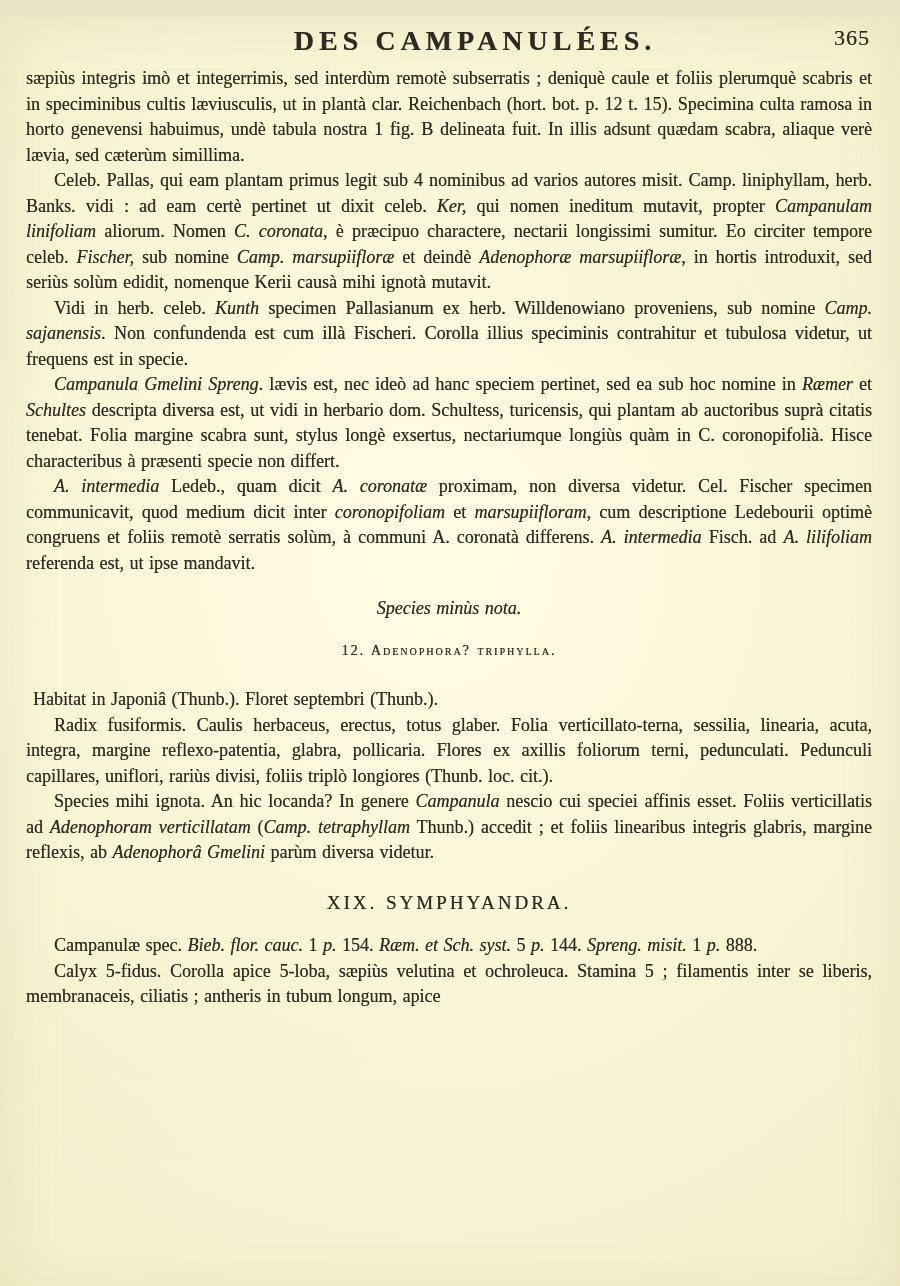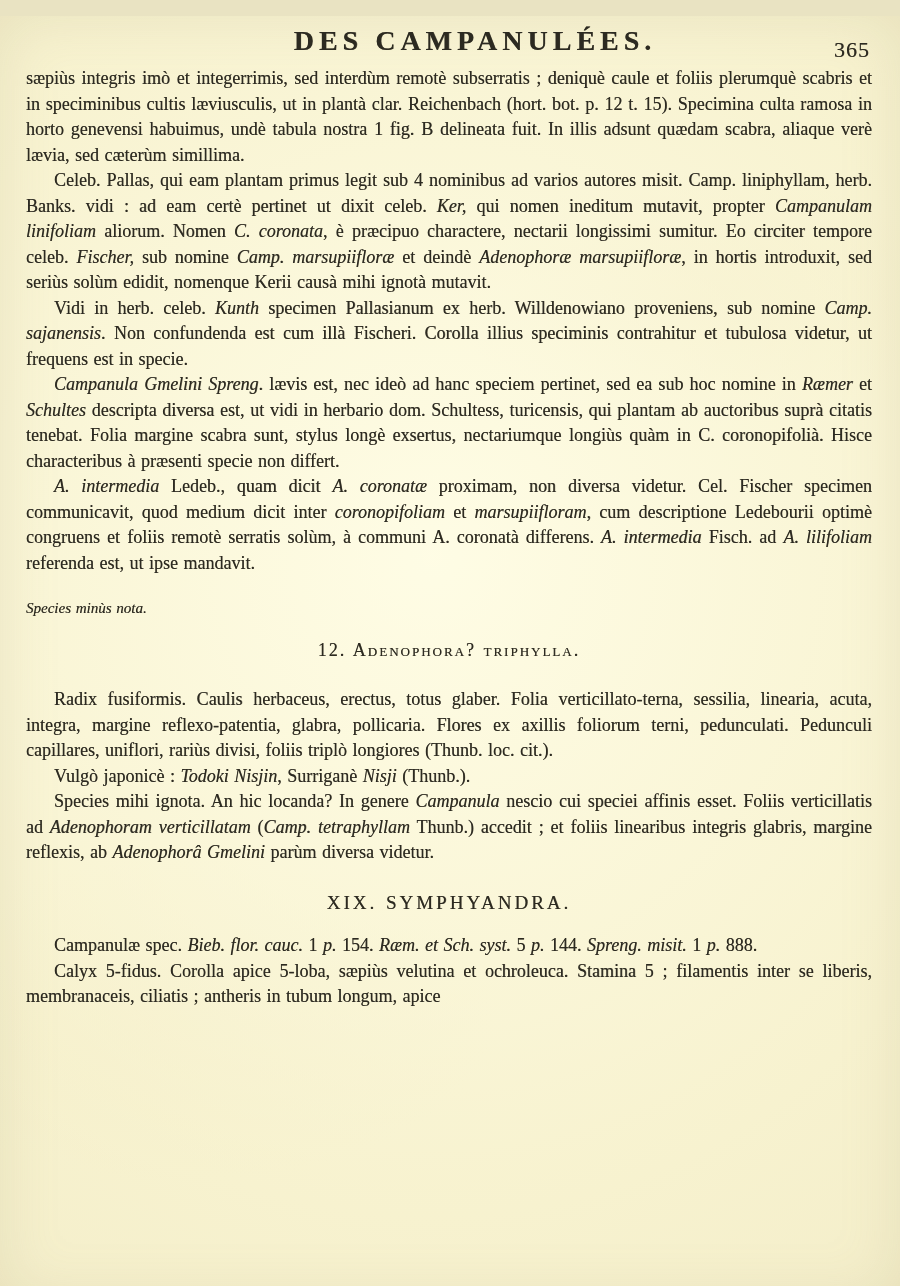--- a/index.html
+++ b/index.html
@@ -26,45 +26,46 @@
     text-align: center;
     font-size: 28px;
     font-weight: 700;
     letter-spacing: 5px;
     padding-top: 3px;
     transform: translateX(26px);
   }
   .page-number {
     position: absolute;
     right: 2px;
-    top: 15px;
+    top: 3px;
     font-size: 22px;
     letter-spacing: 1px;
   }
   .textblock {
     font-size: 18px;
     line-height: 25.5px;
     text-align: justify;
     word-spacing: 1px;
   }
   .textblock p.para { margin: 0; }
   .textblock p.para.indent { text-indent: 28px; }
   .textblock p.para.hang { text-indent: 7px; }
   .it { font-style: italic; }
   .heading-italic {
+    text-align: center;
     font-style: italic;
-    font-size: 15px;
+    font-size: 18px;
     margin: 20px 0 16px;
     text-indent: 0;
   }
   .heading-smallcaps {
     text-align: center;
     font-variant: small-caps;
     letter-spacing: 2px;
-    font-size: 18px;
+    font-size: 14px;
     margin: 0 0 24px;
     text-indent: 0;
   }
   .heading-caps {
     text-align: center;
     font-size: 19px;
     letter-spacing: 3px;
     margin: 24px 0 18px;
     text-indent: 0;
   }
@@ -78,20 +79,20 @@
     <div class="page-number">365</div>
   </header>
   <main class="textblock">
       <p class="para"><span>sæpiùs integris imò et integerrimis, sed interdùm remotè subserratis&nbsp;; deniquè caule et foliis plerumquè scabris et in speciminibus cultis læviusculis, ut in plantà clar. Reichenbach (hort. bot. p. 12 t. 15). Specimina culta ramosa in horto genevensi habuimus, undè tabula nostra 1 fig. B delineata fuit. In illis adsunt quædam scabra, aliaque verè lævia, sed cæterùm simillima.</span></p>
       <p class="para indent"><span>Celeb. Pallas, qui eam plantam primus legit sub 4 nominibus ad varios autores misit. Camp. liniphyllam, herb. Banks. vidi&nbsp;: ad eam certè pertinet ut dixit celeb. </span><span class="it">Ker,</span><span> qui nomen ineditum mutavit, propter </span><span class="it">Campanulam linifoliam</span><span> aliorum. Nomen </span><span class="it">C. coronata</span><span>, è præcipuo charactere, nectarii longissimi sumitur. Eo circiter tempore celeb. </span><span class="it">Fischer,</span><span> sub nomine </span><span class="it">Camp. marsupiifloræ</span><span> et deindè </span><span class="it">Adenophoræ marsupiifloræ</span><span>, in hortis introduxit, sed seriùs solùm edidit, nomenque Kerii causà mihi ignotà mutavit.</span></p>
       <p class="para indent"><span>Vidi in herb. celeb. </span><span class="it">Kunth</span><span> specimen Pallasianum ex herb. Willdenowiano proveniens, sub nomine </span><span class="it">Camp. sajanensis</span><span>. Non confundenda est cum illà Fischeri. Corolla illius speciminis contrahitur et tubulosa videtur, ut frequens est in specie.</span></p>
       <p class="para indent"><span class="it">Campanula Gmelini Spreng</span><span>. lævis est, nec ideò ad hanc speciem pertinet, sed ea sub hoc nomine in </span><span class="it">Ræmer</span><span> et </span><span class="it">Schultes</span><span> descripta diversa est, ut vidi in herbario dom. Schultess, turicensis, qui plantam ab auctoribus suprà citatis tenebat. Folia margine scabra sunt, stylus longè exsertus, nectariumque longiùs quàm in C. coronopifolià. Hisce characteribus à præsenti specie non differt.</span></p>
       <p class="para indent"><span class="it">A. intermedia</span><span> Ledeb., quam dicit </span><span class="it">A. coronatæ</span><span> proximam, non diversa videtur. Cel. Fischer specimen communicavit, quod medium dicit inter </span><span class="it">coronopifoliam</span><span> et </span><span class="it">marsupiifloram</span><span>, cum descriptione Ledebourii optimè congruens et foliis remotè serratis solùm, à communi A. coronatà differens. </span><span class="it">A. intermedia</span><span> Fisch. ad </span><span class="it">A. lilifoliam</span><span> referenda est, ut ipse mandavit.</span></p>
       <div class="heading-italic"><span class="it">Species minùs nota.</span></div>
       <div class="heading-smallcaps"><span>12. Adenophora? triphylla.</span></div>
+      <p class="para hang"><span>Habitat in Japoniâ (Thunb.). Floret septembri (Thunb.).</span></p>
       <p class="para indent"><span>Radix fusiformis. Caulis herbaceus, erectus, totus glaber. Folia verticillato-terna, sessilia, linearia, acuta, integra, margine reflexo-patentia, glabra, pollicaria. Flores ex axillis foliorum terni, pedunculati. Pedunculi capillares, uniflori, rariùs divisi, foliis triplò longiores (Thunb. loc. cit.).</span></p>
-      <p class="para indent"><span>Vulgò japonicè&nbsp;: </span><span class="it">Todoki Nisjin</span><span>, Surriganè </span><span class="it">Nisji</span><span> (Thunb.).</span></p>
       <p class="para indent"><span>Species mihi ignota. An hic locanda? In genere </span><span class="it">Campanula</span><span> nescio cui speciei affinis esset. Foliis verticillatis ad </span><span class="it">Adenophoram verticillatam</span><span> (</span><span class="it">Camp. tetraphyllam</span><span> Thunb.) accedit&nbsp;; et foliis linearibus integris glabris, margine reflexis, ab </span><span class="it">Adenophorâ Gmelini</span><span> parùm diversa videtur.</span></p>
       <div class="heading-caps"><span>XIX. SYMPHYANDRA.</span></div>
       <p class="para indent"><span>Campanulæ spec. </span><span class="it">Bieb. flor. cauc.</span><span> 1 </span><span class="it">p.</span><span> 154. </span><span class="it">Ræm. et Sch. syst.</span><span> 5 </span><span class="it">p.</span><span> 144. </span><span class="it">Spreng. misit.</span><span> 1 </span><span class="it">p.</span><span> 888.</span></p>
       <p class="para indent"><span>Calyx 5-fidus. Corolla apice 5-loba, sæpiùs velutina et ochroleuca. Stamina 5&nbsp;; filamentis inter se liberis, membranaceis, ciliatis&nbsp;; antheris in tubum longum, apice</span></p>
     </main>
 </div>
 
 </body></html>

